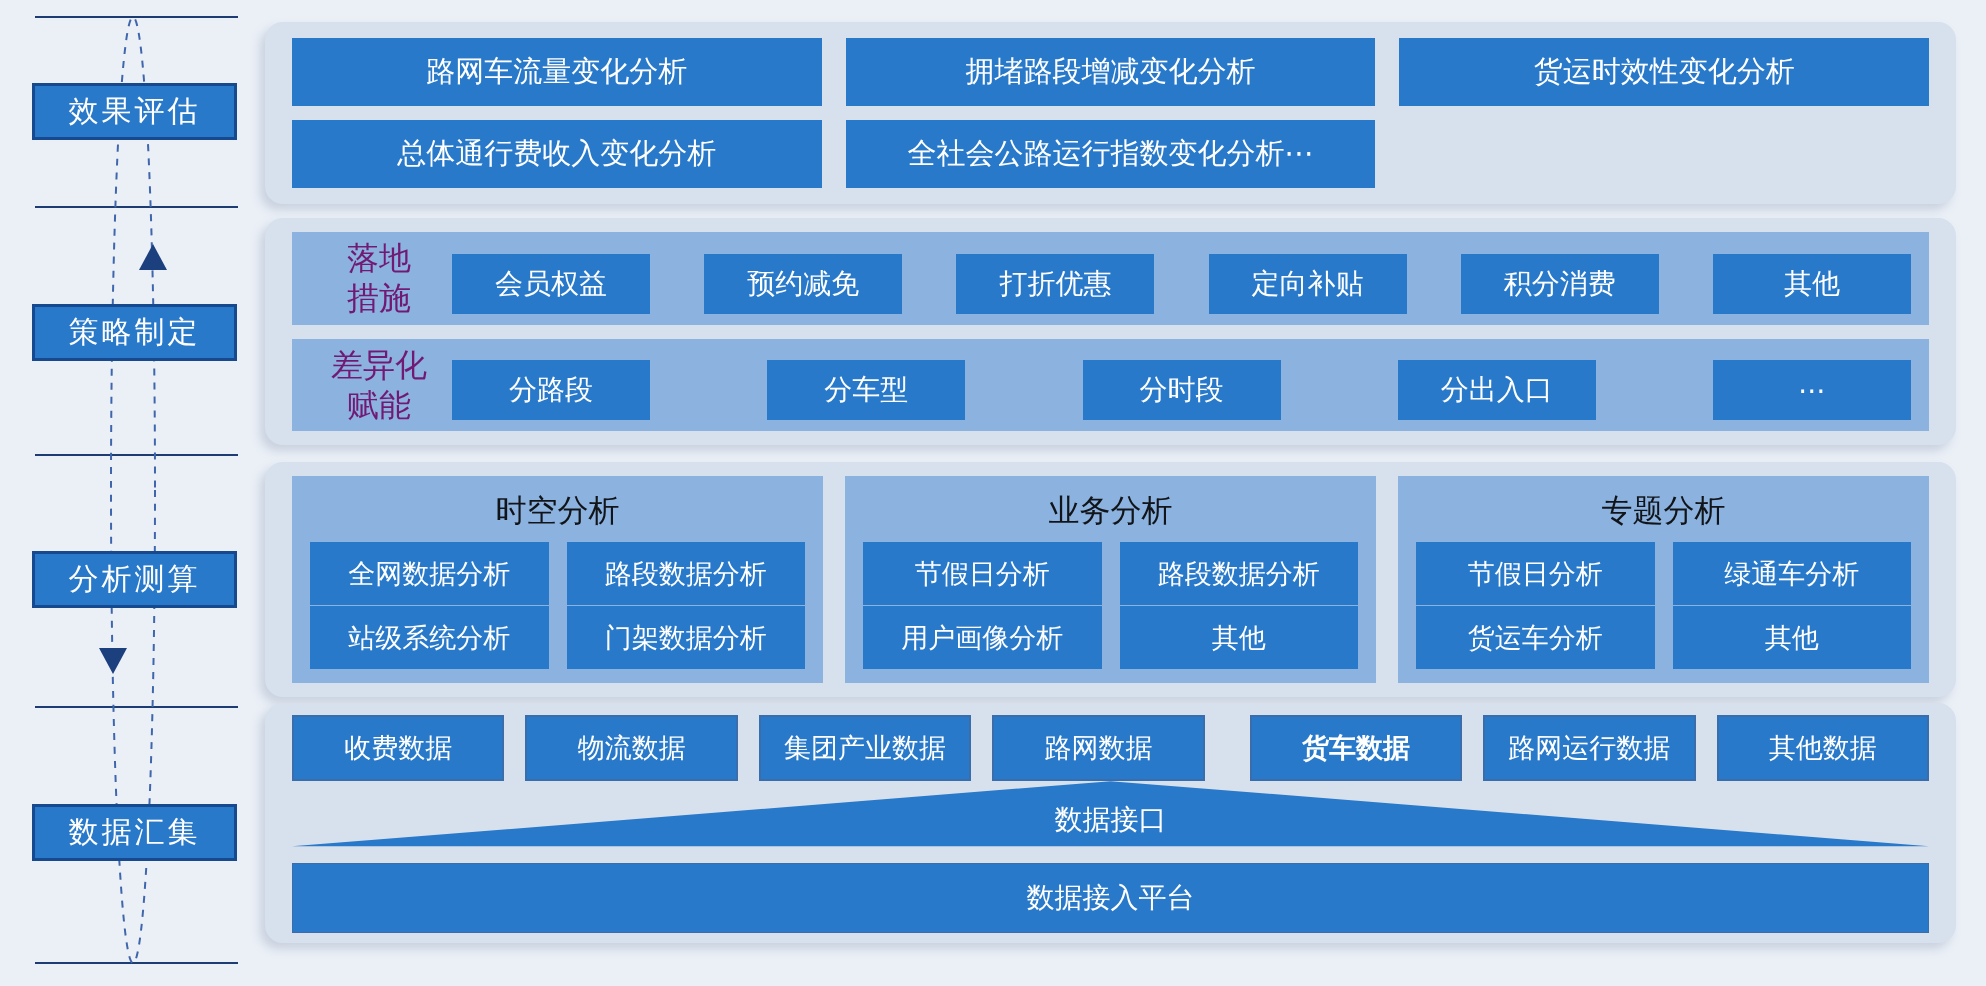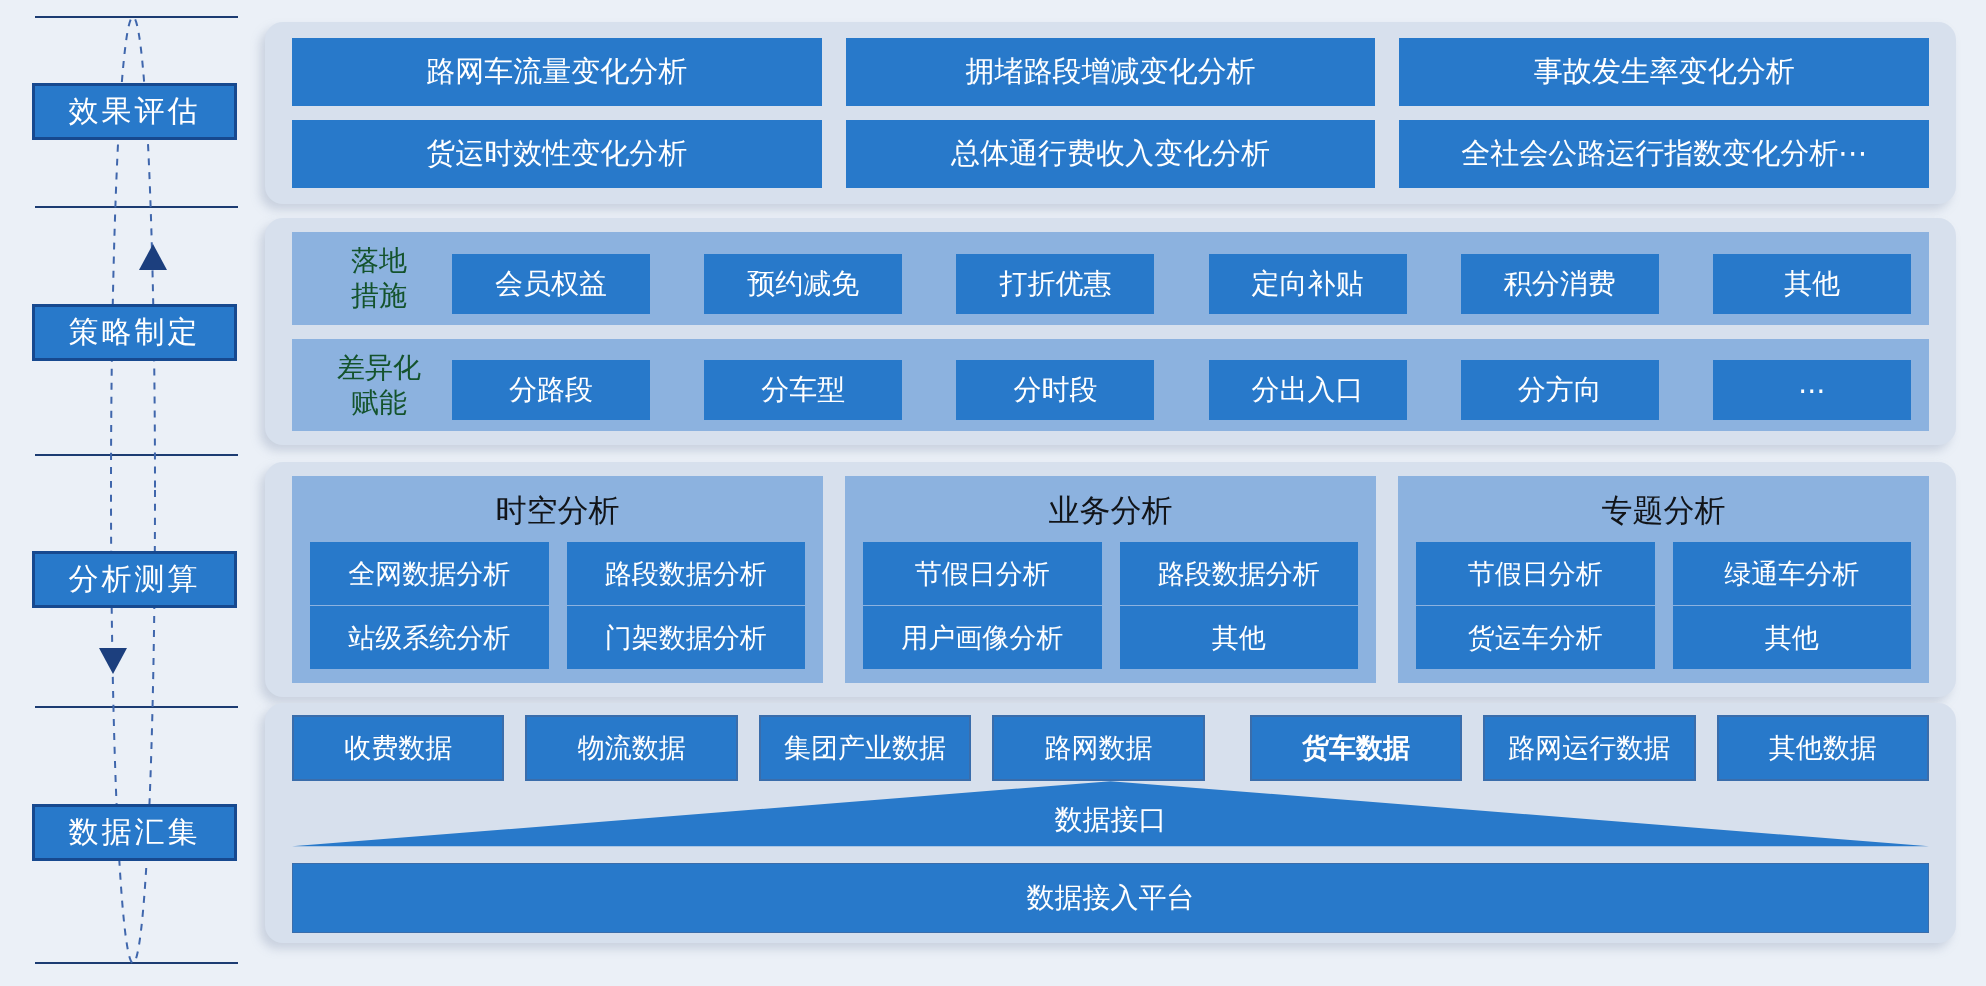--- a/index.html
+++ b/index.html
@@ -27,21 +27,21 @@
     display:flex; align-items:center; justify-content:center;
     text-align:center; font-size:29px;
   }
   
   .band-eval { top:22px; height:182px; padding:16px 27px; }
   .eval-grid { display:grid; grid-template-columns:1fr 1fr 1fr; grid-template-rows:1fr 1fr; gap:14px 24px; height:100%; }
   
   .band-strategy { top:218px; height:227px; padding:14px 27px; display:flex; flex-direction:column; gap:14px; }
   .strategy-row { flex:1; background:#8cb2df; display:flex; align-items:center; padding:0 4px 0 14px; }
   .strategy-label {
-    width:146px; flex:0 0 146px; color:#14532d; font-size:28px; line-height:1.25;
+    width:146px; flex:0 0 146px; color:#701a75; font-size:32px; line-height:1.25;
     white-space:pre-line; text-align:center;
   }
   .strategy-items { flex:1; display:flex; justify-content:space-between; align-items:center; padding-right:14px; }
   .strategy-items .blue-box { width:198px; height:60px; font-size:28px;margin-top:11px; }
   
   .band-analysis { top:462px; height:235px; padding:14px 27px; display:flex; gap:22px; }
   .analysis-panel { flex:1; background:#8cb2df; padding:6px 18px 14px; display:flex; flex-direction:column; }
   .panel-title { text-align:center; color:#111418; font-size:31px; padding:8px 0 10px; }
   .panel-grid { flex:1; display:grid; grid-template-columns:1fr 1fr; grid-template-rows:1fr 1fr; gap:1px 18px; }
   .panel-grid .blue-box { font-size:27px; }
@@ -82,21 +82,20 @@
 
   <div class="rail-box" style="top:83px">效果评估</div>
   <div class="rail-box" style="top:304px">策略制定</div>
   <div class="rail-box" style="top:551px">分析测算</div>
   <div class="rail-box" style="top:804px">数据汇集</div>
 
   <div class="band band-eval">
     <div class="eval-grid">
       <div class="blue-box">路网车流量变化分析</div>
       <div class="blue-box">拥堵路段增减变化分析</div>
-      <div class="blue-box">事故发生率变化分析</div>
       <div class="blue-box">货运时效性变化分析</div>
       <div class="blue-box">总体通行费收入变化分析</div>
       <div class="blue-box">全社会公路运行指数变化分析⋯</div>
     </div>
   </div>
 
   <div class="band band-strategy">
     <div class="strategy-row">
       <div class="strategy-label">落地
 措施</div>
@@ -110,21 +109,20 @@
       </div>
     </div>
     <div class="strategy-row">
       <div class="strategy-label">差异化
 赋能</div>
       <div class="strategy-items">
         <div class="blue-box">分路段</div>
         <div class="blue-box">分车型</div>
         <div class="blue-box">分时段</div>
         <div class="blue-box">分出入口</div>
-        <div class="blue-box">分方向</div>
         <div class="blue-box">⋯</div>
       </div>
     </div>
   </div>
 
   <div class="band band-analysis">
     <div class="analysis-panel">
       <div class="panel-title">时空分析</div>
       <div class="panel-grid">
         <div class="blue-box">全网数据分析</div>

